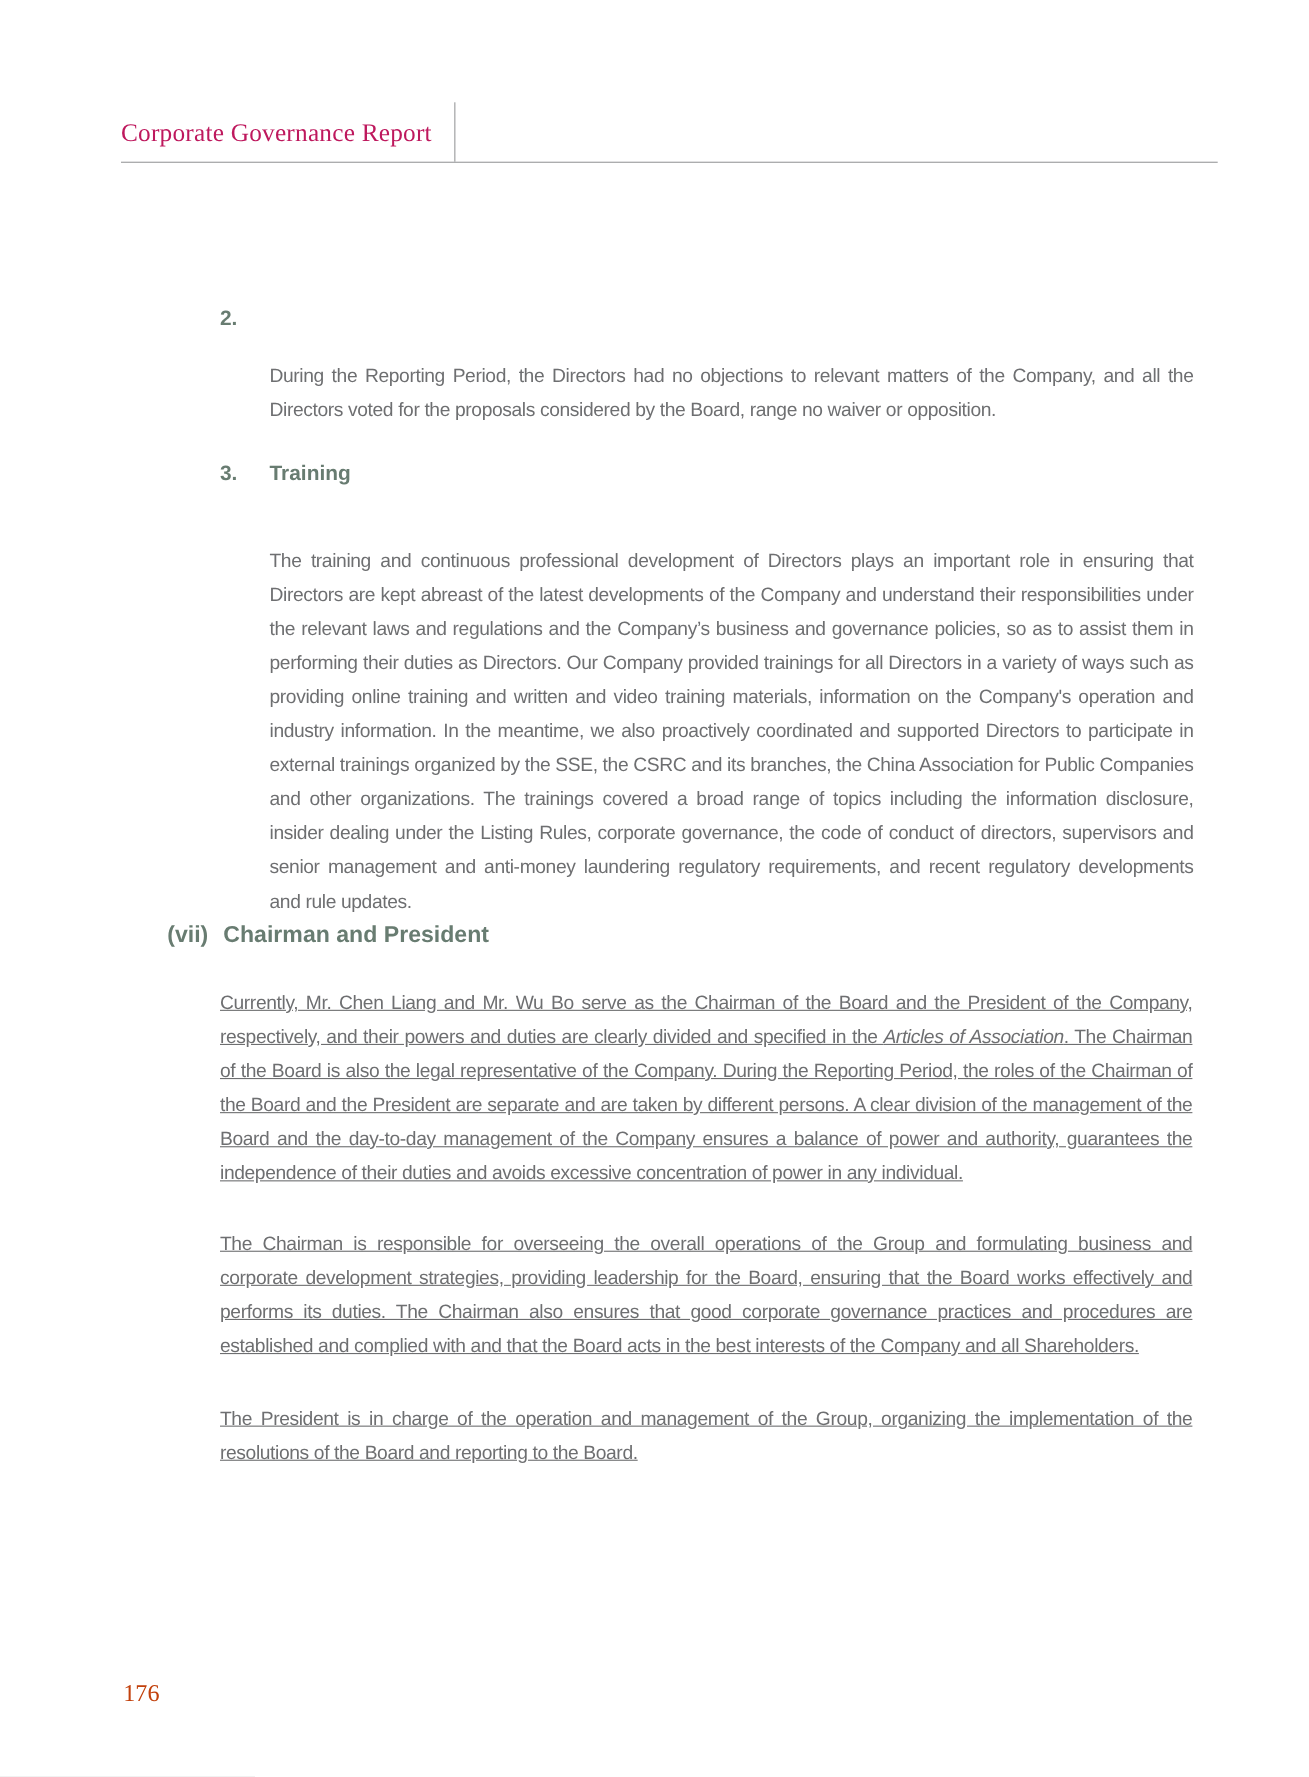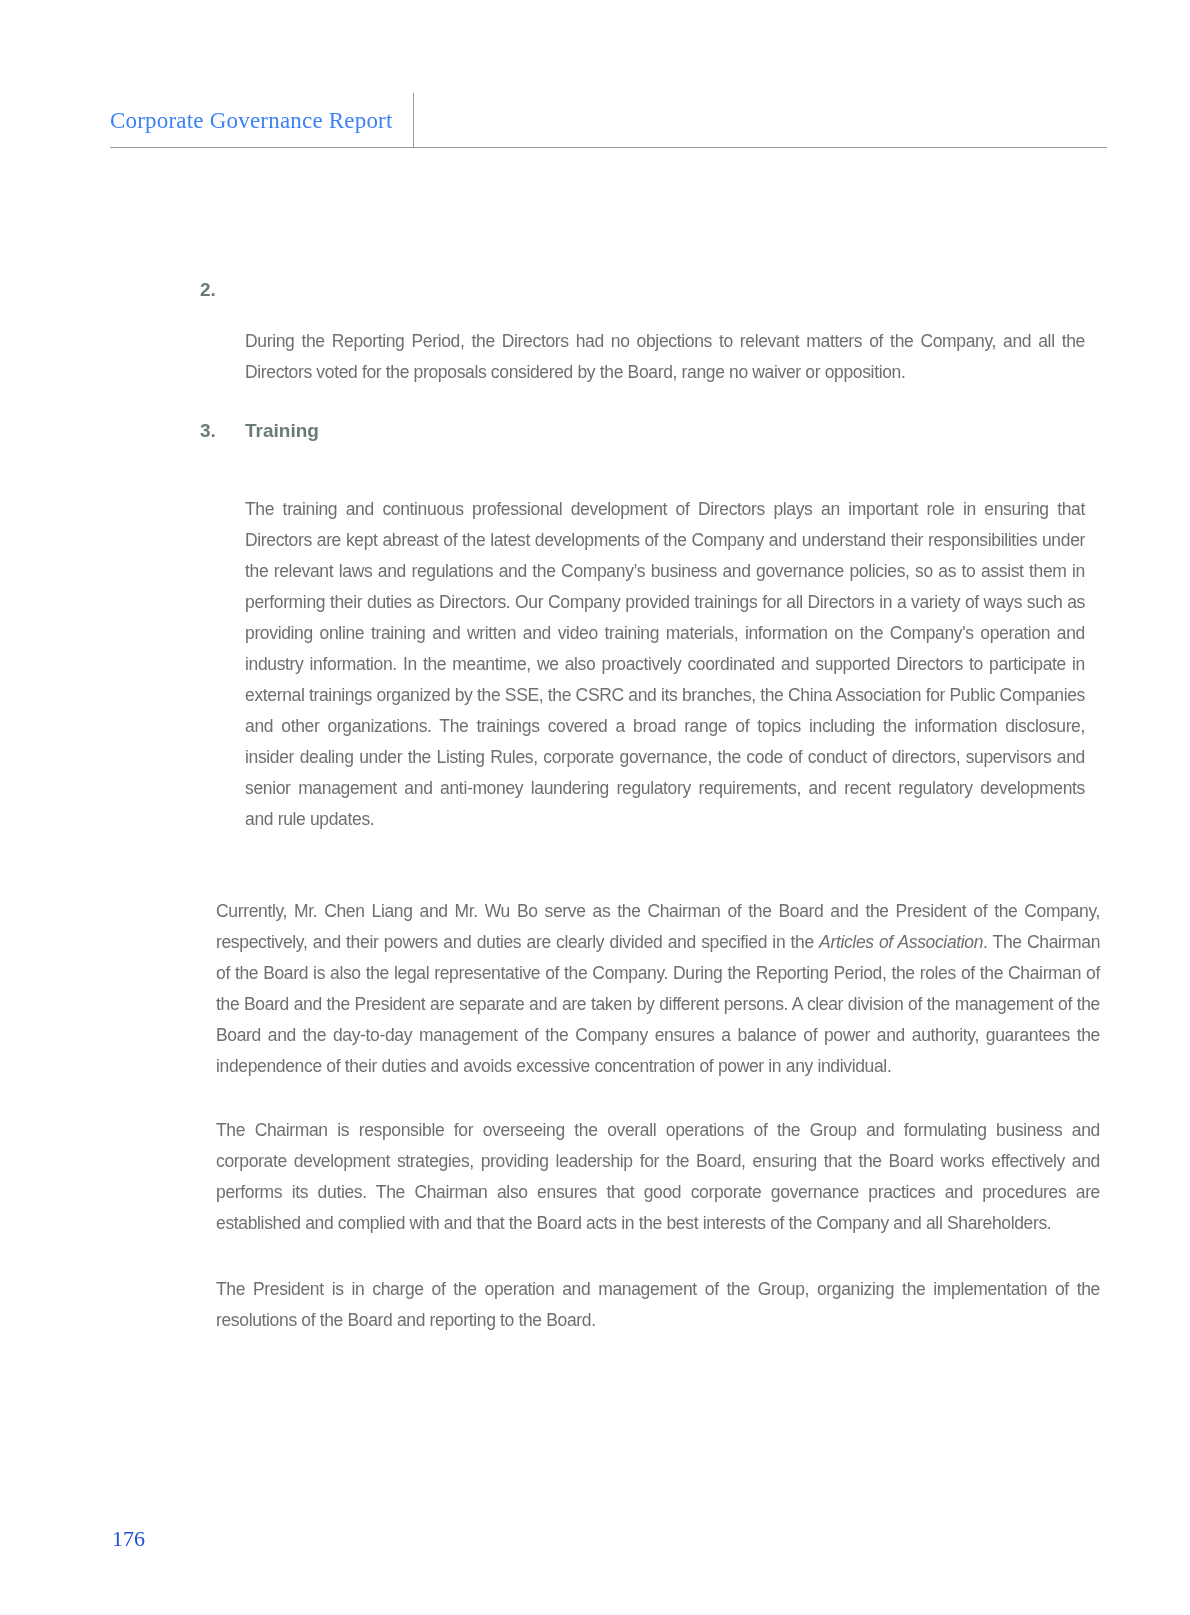--- a/index.html
+++ b/index.html
@@ -18,21 +18,21 @@
   }
 
   
   .header-title {
     position: absolute;
     left: 110px;
     top: 108px;
     font-family: "Liberation Serif", serif;
     font-size: 23px;
     letter-spacing: 0.2px;
-    color: #3b82f6;
+    color: #be185d;
   }
   .header-vline {
     position: absolute;
     left: 413px;
     top: 93px;
     width: 1px;
     height: 54px;
     background: #98999b;
   }
   .header-rule {
@@ -86,36 +86,37 @@
     display: flex;
     font-weight: bold;
     font-size: 21px;
     color: #687c71;
   }
   .vii-heading .vii-num {
     flex: 0 0 51px;
     width: 51px;
   }
   .vii-para {
-    left: 216px;
+    left: 200px;
     width: 884px;
+    text-decoration: underline;
   }
   #vii-p1 { top: 896px; }
   #vii-p2 { top: 1115px; }
   #vii-p3 { top: 1274px; }
   .italic { font-style: italic; }
 
   
   .page-number {
     position: absolute;
     left: 112px;
     top: 1526px;
     font-family: "Liberation Serif", serif;
     font-size: 22px;
-    color: #1d4ed8;
+    color: #c2410c;
   }
 </style>
 </head>
 <body>
 
 <div class="page">
 
   <div class="header-title">Corporate Governance Report</div>
   <div class="header-vline"></div>
   <div class="header-rule"></div>
@@ -124,20 +125,24 @@
     <span class="sec-num">2.</span>
   </div>
   <div class="body-copy sec-body" id="sec2-body">During the Reporting Period, the Directors had no objections to relevant matters of the Company, and all the Directors voted for the proposals considered by the Board, range no waiver or opposition.</div>
 
   <div class="sec-heading" id="sec3-heading">
     <span class="sec-num">3.</span>
     <span class="sec-title">Training</span>
   </div>
   <div class="body-copy sec-body" id="sec3-body">The training and continuous professional development of Directors plays an important role in ensuring that Directors are kept abreast of the latest developments of the Company and understand their responsibilities under the relevant laws and regulations and the Company’s business and governance policies, so as to assist them in performing their duties as Directors. Our Company provided trainings for all Directors in a variety of ways such as providing online training and written and video training materials, information on the Company's operation and industry information. In the meantime, we also proactively coordinated and supported Directors to participate in external trainings organized by the SSE, the CSRC and its branches, the China Association for Public Companies and other organizations. The trainings covered a broad range of topics including the information disclosure, insider dealing under the Listing Rules, corporate governance, the code of conduct of directors, supervisors and senior management and anti-money laundering regulatory requirements, and recent regulatory developments and rule updates.</div>
 
+  <div class="vii-heading">
+    <span class="vii-num">(vii)</span>
+    <span class="vii-title">Chairman and President</span>
+  </div>
 
   <div class="body-copy vii-para" id="vii-p1">
     <span>Currently, Mr. Chen Liang and Mr. Wu Bo serve as the Chairman of the Board and the President of the Company, respectively, and their powers and duties are clearly divided and specified in the </span><span class="italic">Articles of Association</span><span>. The Chairman of the Board is also the legal representative of the Company. During the Reporting Period, the roles of the Chairman of the Board and the President are separate and are taken by different persons. A clear division of the management of the Board and the day-to-day management of the Company ensures a balance of power and authority, guarantees the independence of their duties and avoids excessive concentration of power in any individual.</span>
   </div>
 
   <div class="body-copy vii-para" id="vii-p2">The Chairman is responsible for overseeing the overall operations of the Group and formulating business and corporate development strategies, providing leadership for the Board, ensuring that the Board works effectively and performs its duties. The Chairman also ensures that good corporate governance practices and procedures are established and complied with and that the Board acts in the best interests of the Company and all Shareholders.</div>
 
   <div class="body-copy vii-para" id="vii-p3">The President is in charge of the operation and management of the Group, organizing the implementation of the resolutions of the Board and reporting to the Board.</div>
 
   <div class="page-number">176</div>

